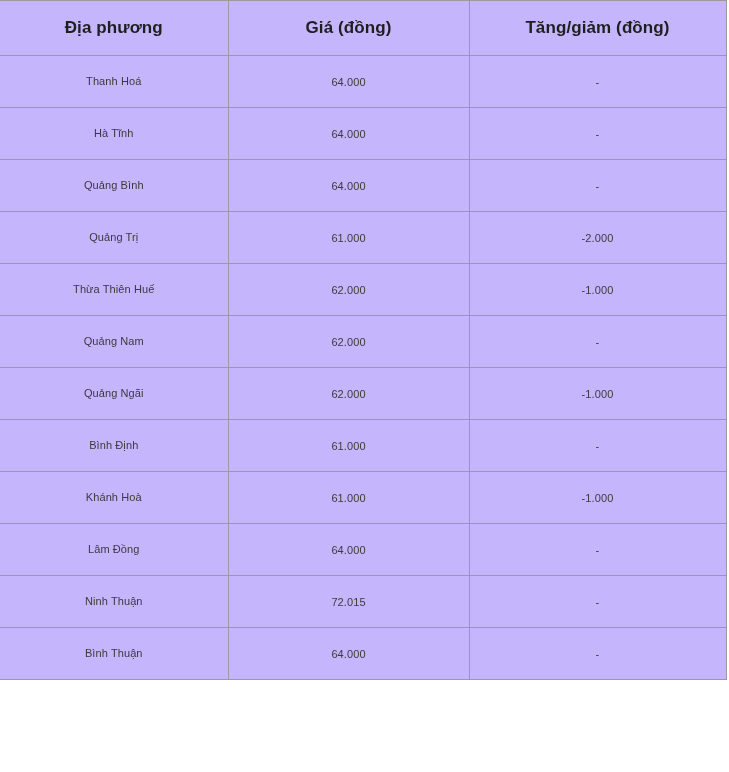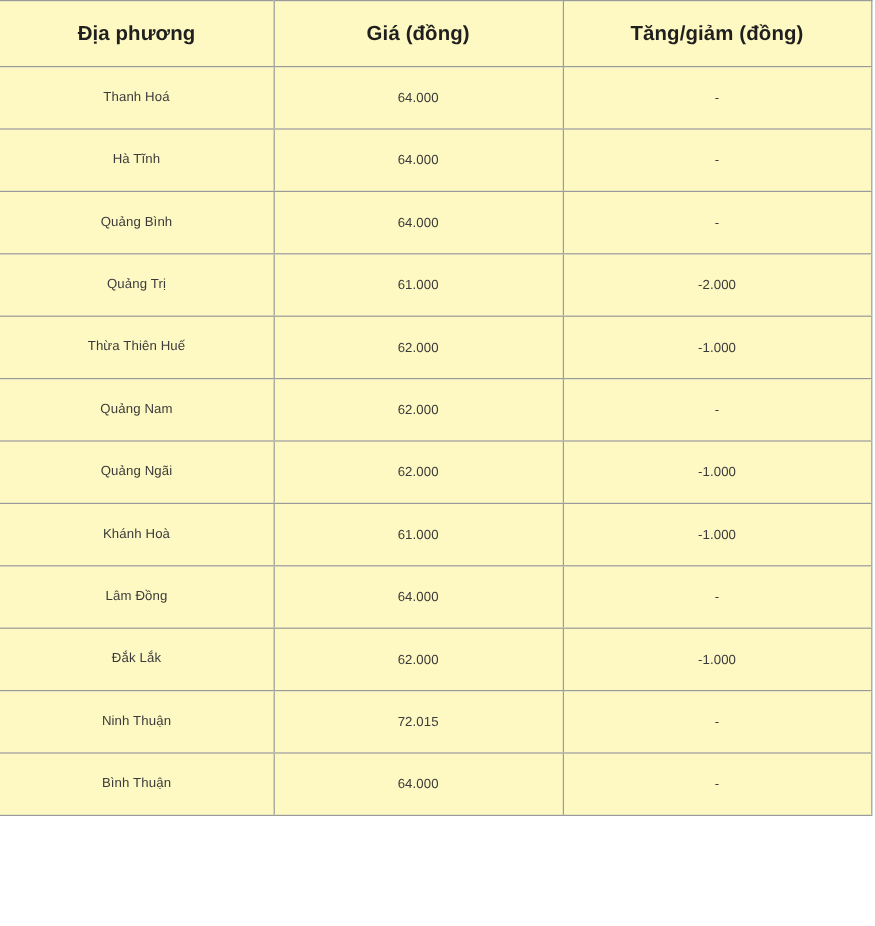--- a/index.html
+++ b/index.html
@@ -37,21 +37,21 @@
   table.price-table col.col-price    { width: 241px; }
   table.price-table col.col-change   { width: 257px; }
 
   table.price-table th,
   table.price-table td {
     border-bottom: 1px solid #9a9a9a;
     text-align: center;
     vertical-align: middle;
     padding: 0 6px;
     box-sizing: border-box;
-    background: #fef9c3;
+    background: #c4b5fd;
   }
 
   
   table.price-table th.c-price,
   table.price-table td.c-price,
   table.price-table th.c-change,
   table.price-table td.c-change {
     border-left: 1px solid #9a9a9a;
   }
 
@@ -126,33 +126,33 @@
           <td class="c-locality">Quảng Nam</td>
           <td class="c-price">62.000</td>
           <td class="c-change dash-cell">-</td>
         </tr>
         <tr>
           <td class="c-locality">Quảng Ngãi</td>
           <td class="c-price">62.000</td>
           <td class="c-change dash-cell">-1.000</td>
         </tr>
         <tr>
+          <td class="c-locality">Bình Định</td>
+          <td class="c-price">61.000</td>
+          <td class="c-change dash-cell">-</td>
+        </tr>
+        <tr>
           <td class="c-locality">Khánh Hoà</td>
           <td class="c-price">61.000</td>
           <td class="c-change dash-cell">-1.000</td>
         </tr>
         <tr>
           <td class="c-locality">Lâm Đồng</td>
           <td class="c-price">64.000</td>
           <td class="c-change dash-cell">-</td>
-        </tr>
-        <tr>
-          <td class="c-locality">Đắk Lắk</td>
-          <td class="c-price">62.000</td>
-          <td class="c-change dash-cell">-1.000</td>
         </tr>
         <tr>
           <td class="c-locality">Ninh Thuận</td>
           <td class="c-price">72.015</td>
           <td class="c-change dash-cell">-</td>
         </tr>
         <tr>
           <td class="c-locality">Bình Thuận</td>
           <td class="c-price">64.000</td>
           <td class="c-change dash-cell">-</td>

